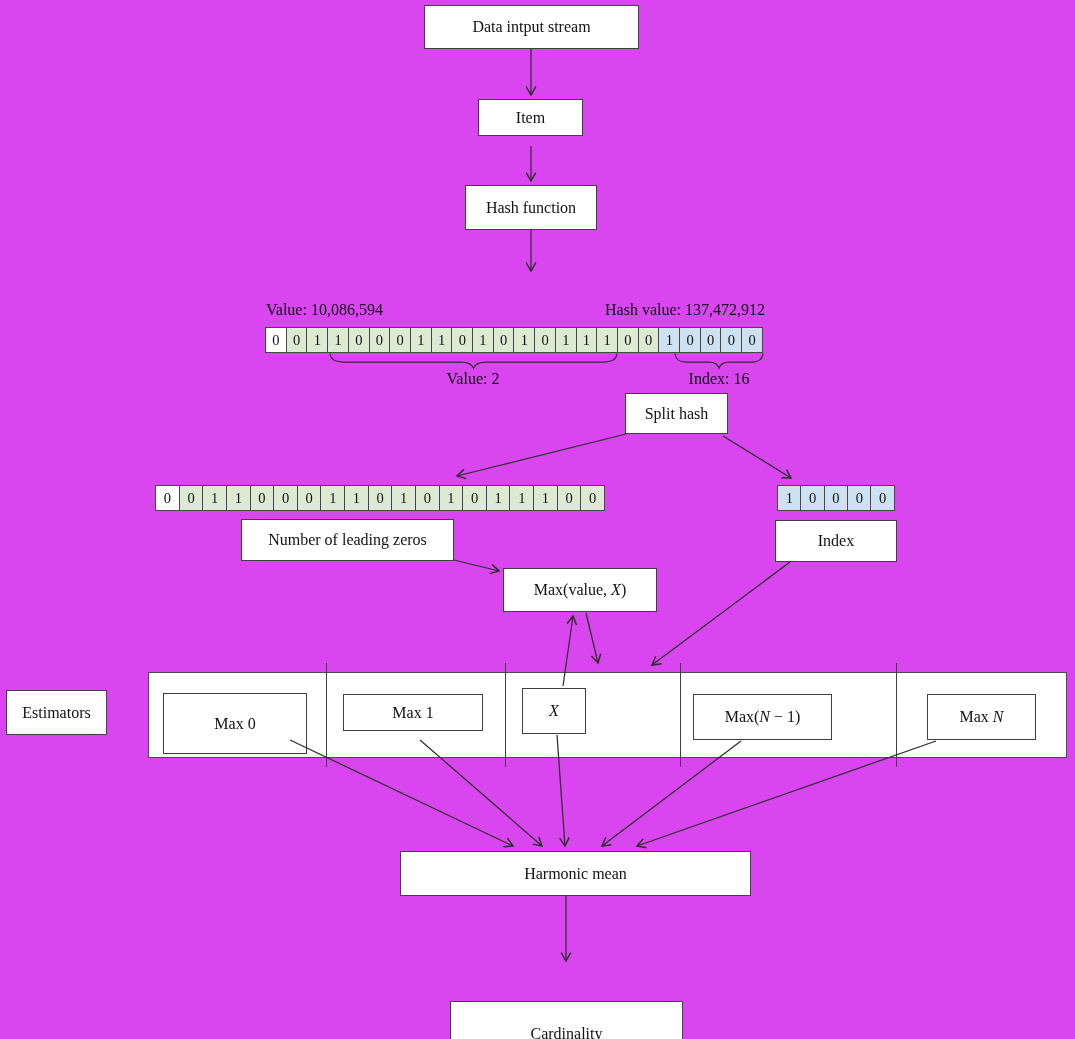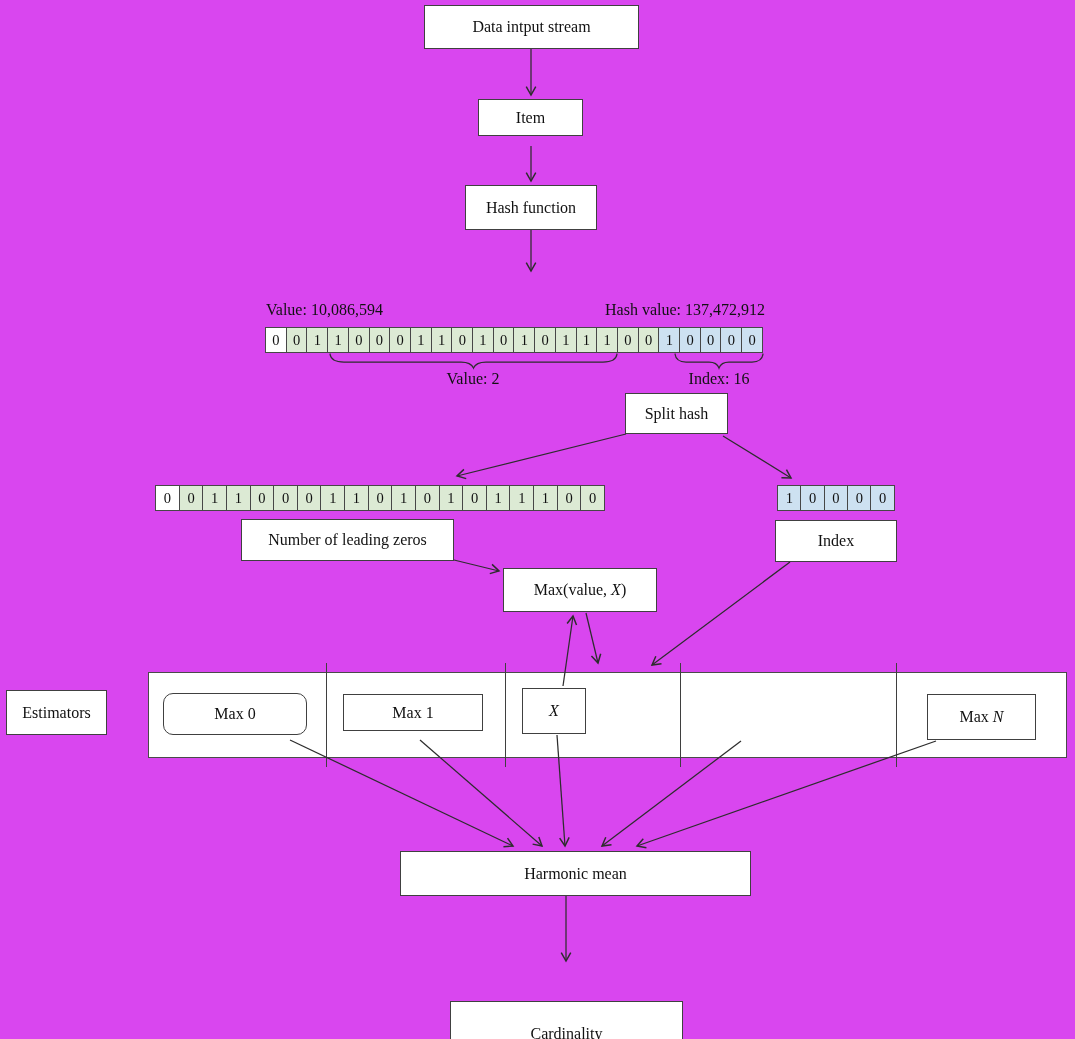--- a/index.html
+++ b/index.html
@@ -121,28 +121,31 @@
   <div class="box" style="left:503px;top:568px;width:154px;height:44px;">
     <span><span>Max(value, </span><i>X</i><span>)</span></span>
   </div>
 
   <div class="container-box" style="left:148px;top:672px;width:919px;height:86px;"></div>
   <div class="vdiv" style="left:326px;top:663px;height:104px;"></div>
   <div class="vdiv" style="left:505px;top:663px;height:104px;"></div>
   <div class="vdiv" style="left:680px;top:663px;height:104px;"></div>
   <div class="vdiv" style="left:896px;top:663px;height:104px;"></div>
 
-  <div class="box" style="left:163px;top:693px;width:144px;height:42px;border-radius:10px;">
+  <div class="box" style="left:163px;top:693px;width:144px;height:61px;">
     <span>Max 0</span>
   </div>
   <div class="box" style="left:343px;top:694px;width:140px;height:37px;text-align:right;">
     <span>Max 1</span>
   </div>
   <div class="box" style="left:522px;top:688px;width:64px;height:46px;">
     <span><span></span><i>X</i><span></span></span>
+  </div>
+  <div class="box" style="left:693px;top:694px;width:139px;height:46px;">
+    <span><span>Max(</span><i>N</i><span> − 1)</span></span>
   </div>
   <div class="box" style="left:927px;top:694px;width:109px;height:46px;">
     <span><span>Max </span><i>N</i><span></span></span>
   </div>
 
   <div class="box" style="left:391px;top:851px;width:351px;height:45px;margin-left:9px;">
     <span>Harmonic mean</span>
   </div>
 
   <div class="box" style="left:450px;top:1001px;width:233px;height:66px;">

